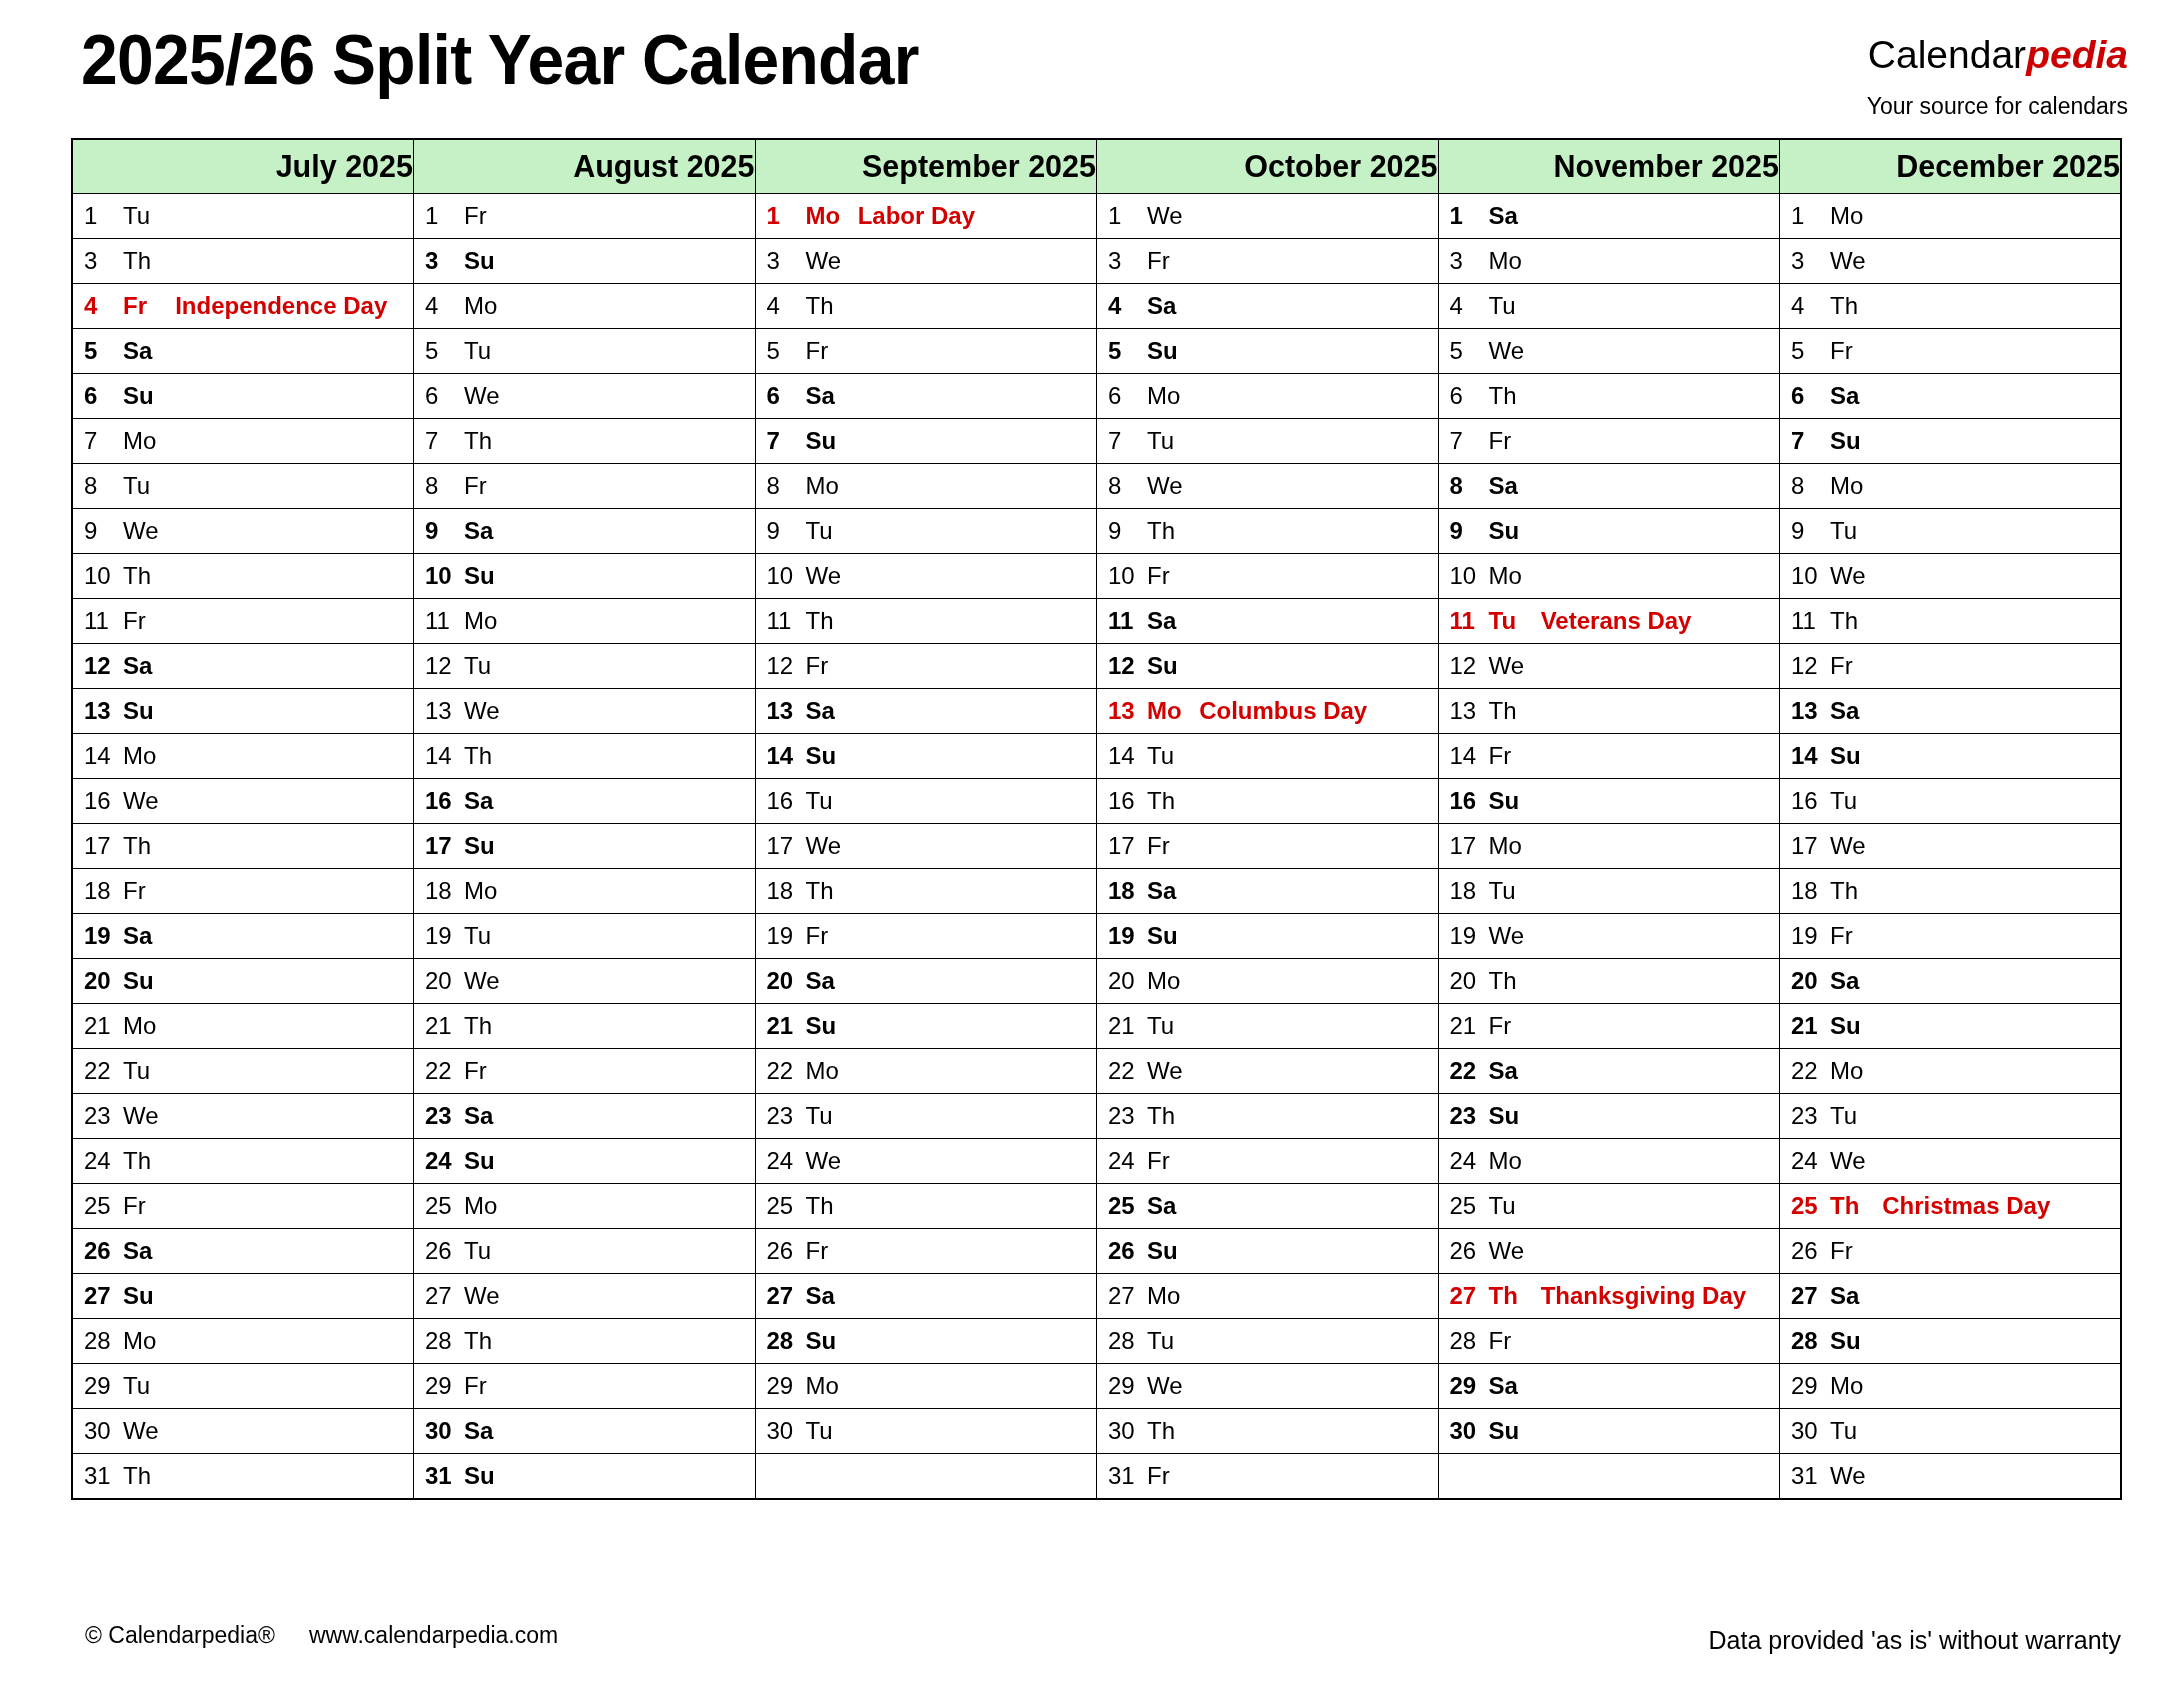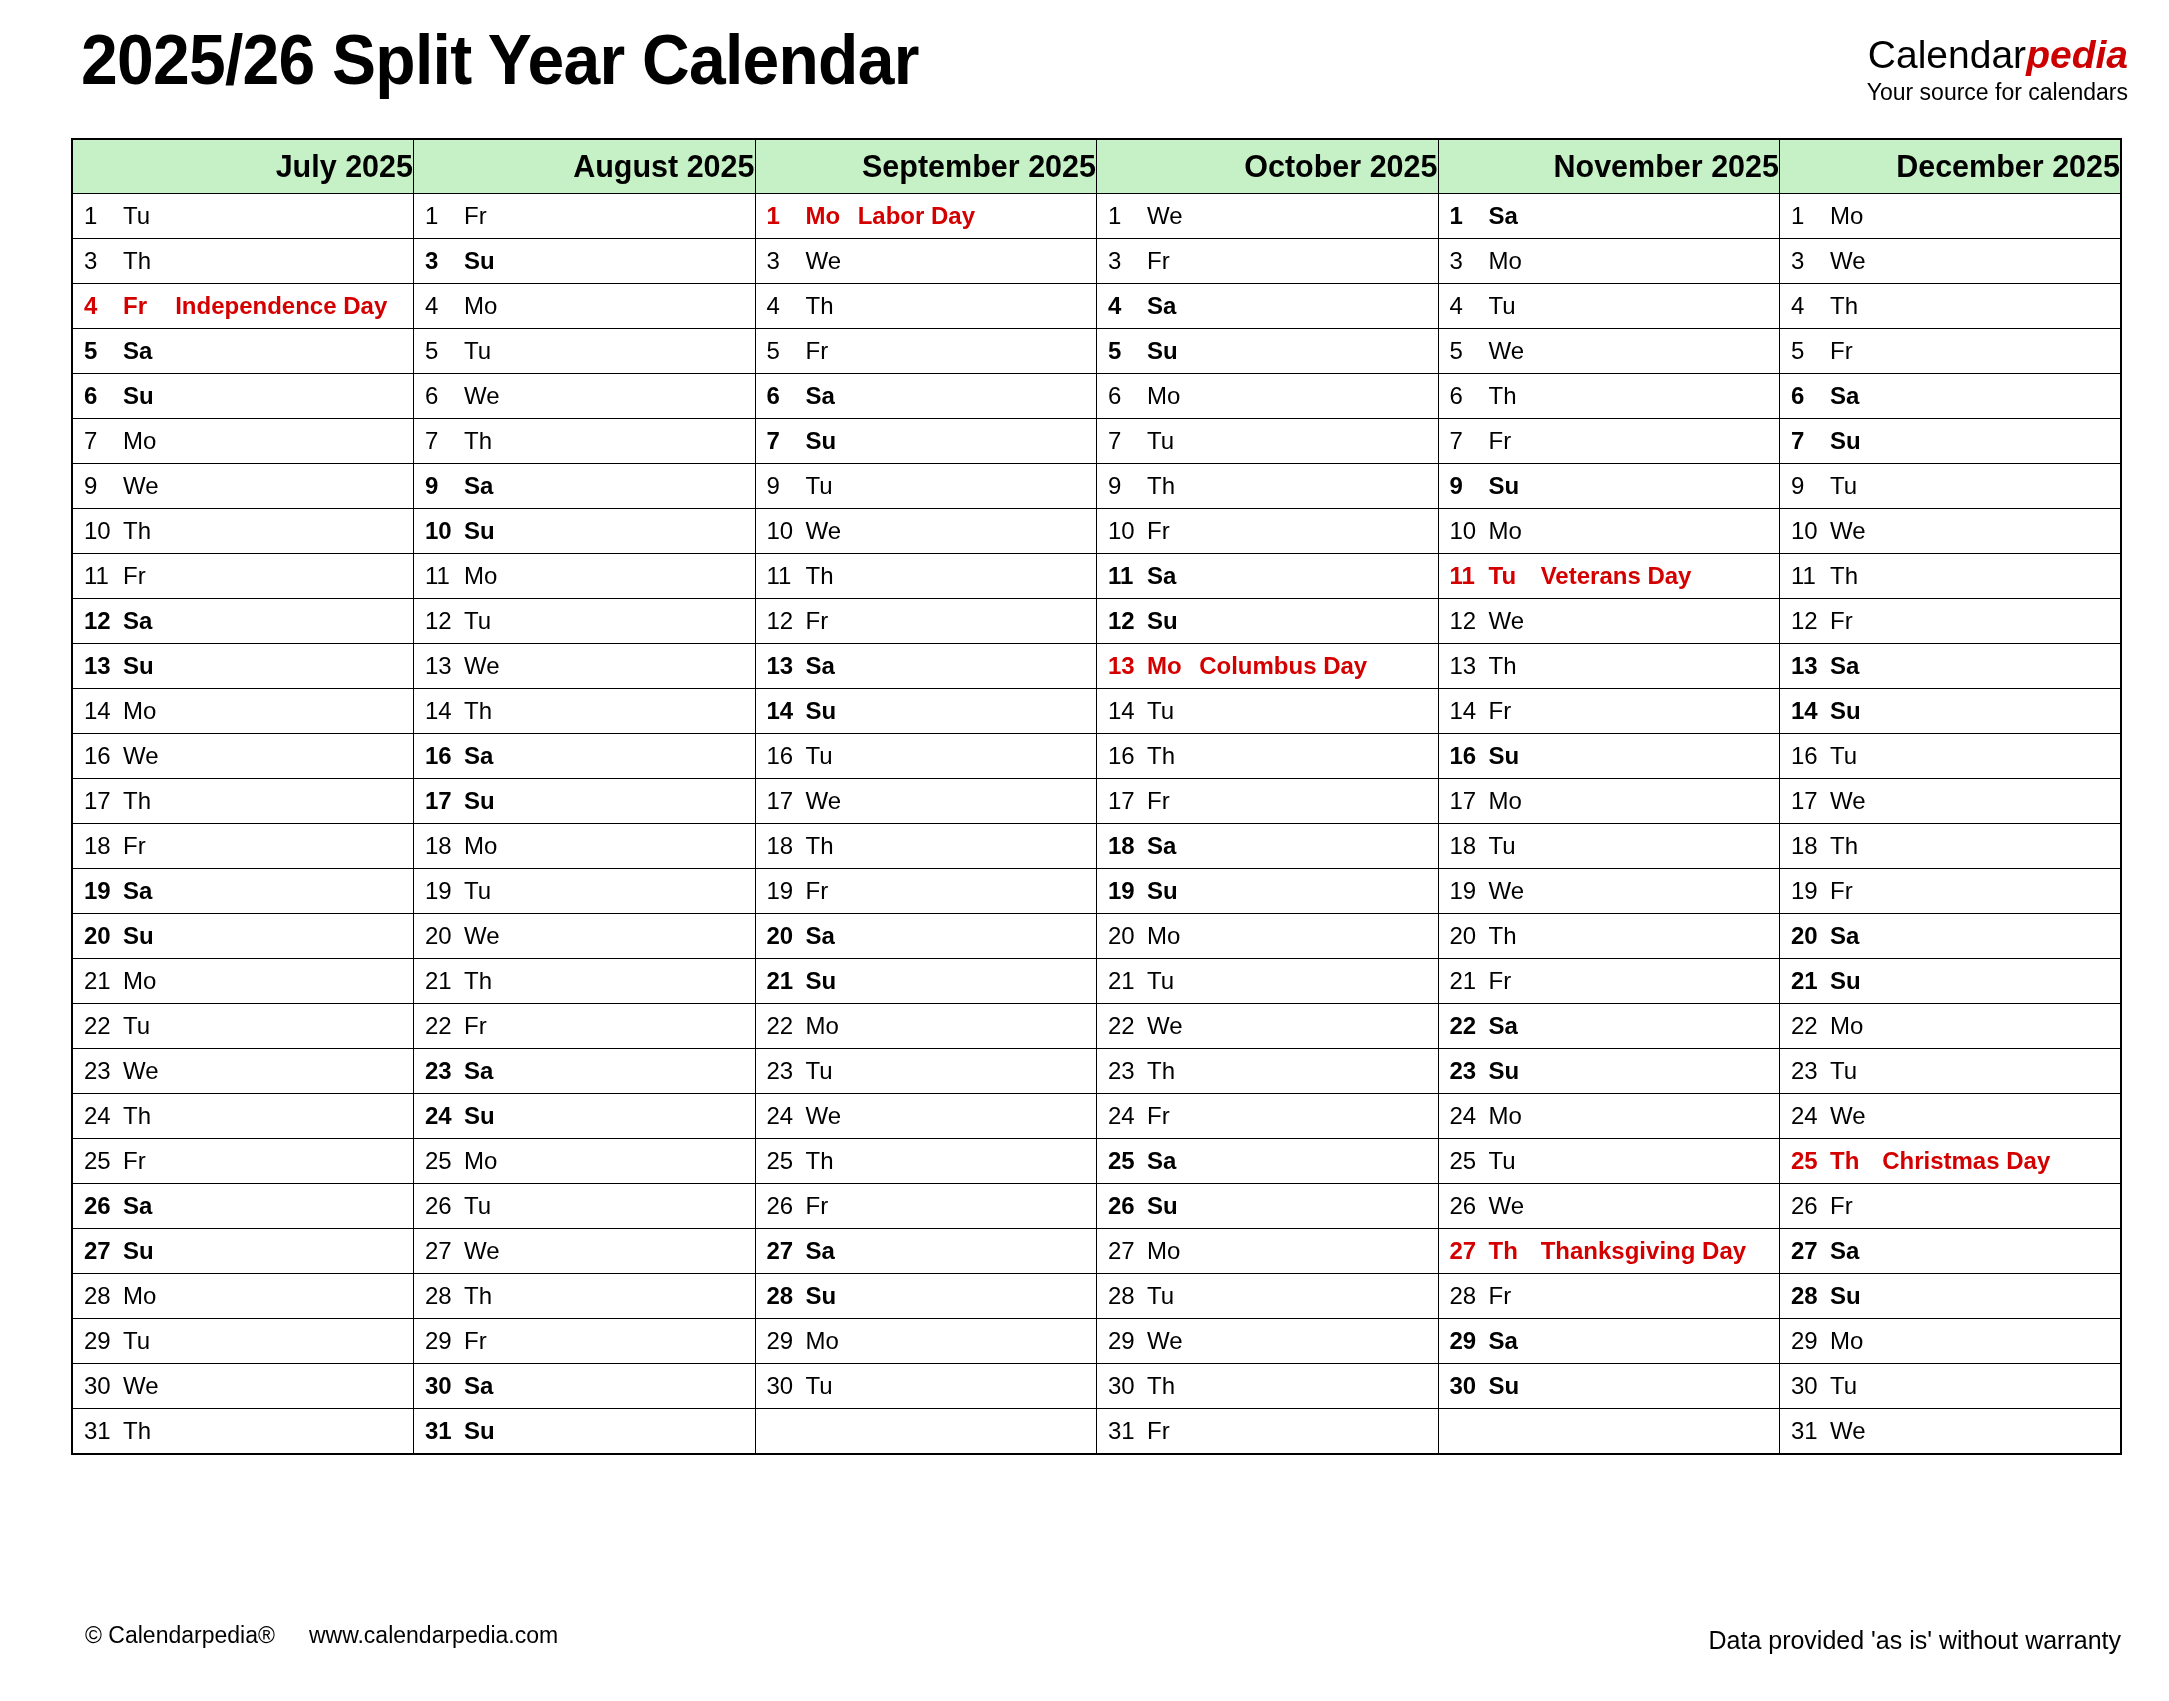--- a/index.html
+++ b/index.html
@@ -9,21 +9,21 @@
   }
   
   .page-title{
     position:absolute;left:81px;top:18.6px;margin:0;
     font-size:71px;font-weight:bold;white-space:nowrap;
     transform:scaleX(.93);transform-origin:left top;letter-spacing:-0.8px;
   }
   .brand{position:absolute;right:42px;top:34px;text-align:right;line-height:1.1;}
   .brand-logo{font-size:39px;letter-spacing:0px;}
   .brand-logo .logo-red{color:var(--brand-red);font-weight:bold;font-style:italic;}
-  .brand-tagline{font-size:23px;margin-top:3px;}
+  .brand-tagline{font-size:23px;margin-top:17px;}
   
   table.cal{
     position:absolute;left:71px;top:138px;width:2051px;
     border-collapse:collapse;table-layout:fixed;
     border:2.5px solid #000;
   }
   table.cal th{
     height:53px;background:var(--month-green);
     border:1.7px solid #000;font-size:30.5px;font-weight:bold;text-align:right;
     padding:0;
@@ -109,20 +109,28 @@
       </tr>
       <tr>
         <td><span class="num">7</span><span class="wd">Mo</span></td>
         <td><span class="num">7</span><span class="wd">Th</span></td>
         <td class="sun"><span class="num">7</span><span class="wd">Su</span></td>
         <td><span class="num">7</span><span class="wd">Tu</span></td>
         <td><span class="num">7</span><span class="wd">Fr</span></td>
         <td class="sun"><span class="num">7</span><span class="wd">Su</span></td>
       </tr>
       <tr>
+        <td><span class="num">8</span><span class="wd">Tu</span></td>
+        <td><span class="num">8</span><span class="wd">Fr</span></td>
+        <td><span class="num">8</span><span class="wd">Mo</span></td>
+        <td><span class="num">8</span><span class="wd">We</span></td>
+        <td class="sat"><span class="num">8</span><span class="wd">Sa</span></td>
+        <td><span class="num">8</span><span class="wd">Mo</span></td>
+      </tr>
+      <tr>
         <td><span class="num">9</span><span class="wd">We</span></td>
         <td class="sat"><span class="num">9</span><span class="wd">Sa</span></td>
         <td><span class="num">9</span><span class="wd">Tu</span></td>
         <td><span class="num">9</span><span class="wd">Th</span></td>
         <td class="sun"><span class="num">9</span><span class="wd">Su</span></td>
         <td><span class="num">9</span><span class="wd">Tu</span></td>
       </tr>
       <tr>
         <td><span class="num">10</span><span class="wd">Th</span></td>
         <td class="sun"><span class="num">10</span><span class="wd">Su</span></td>

